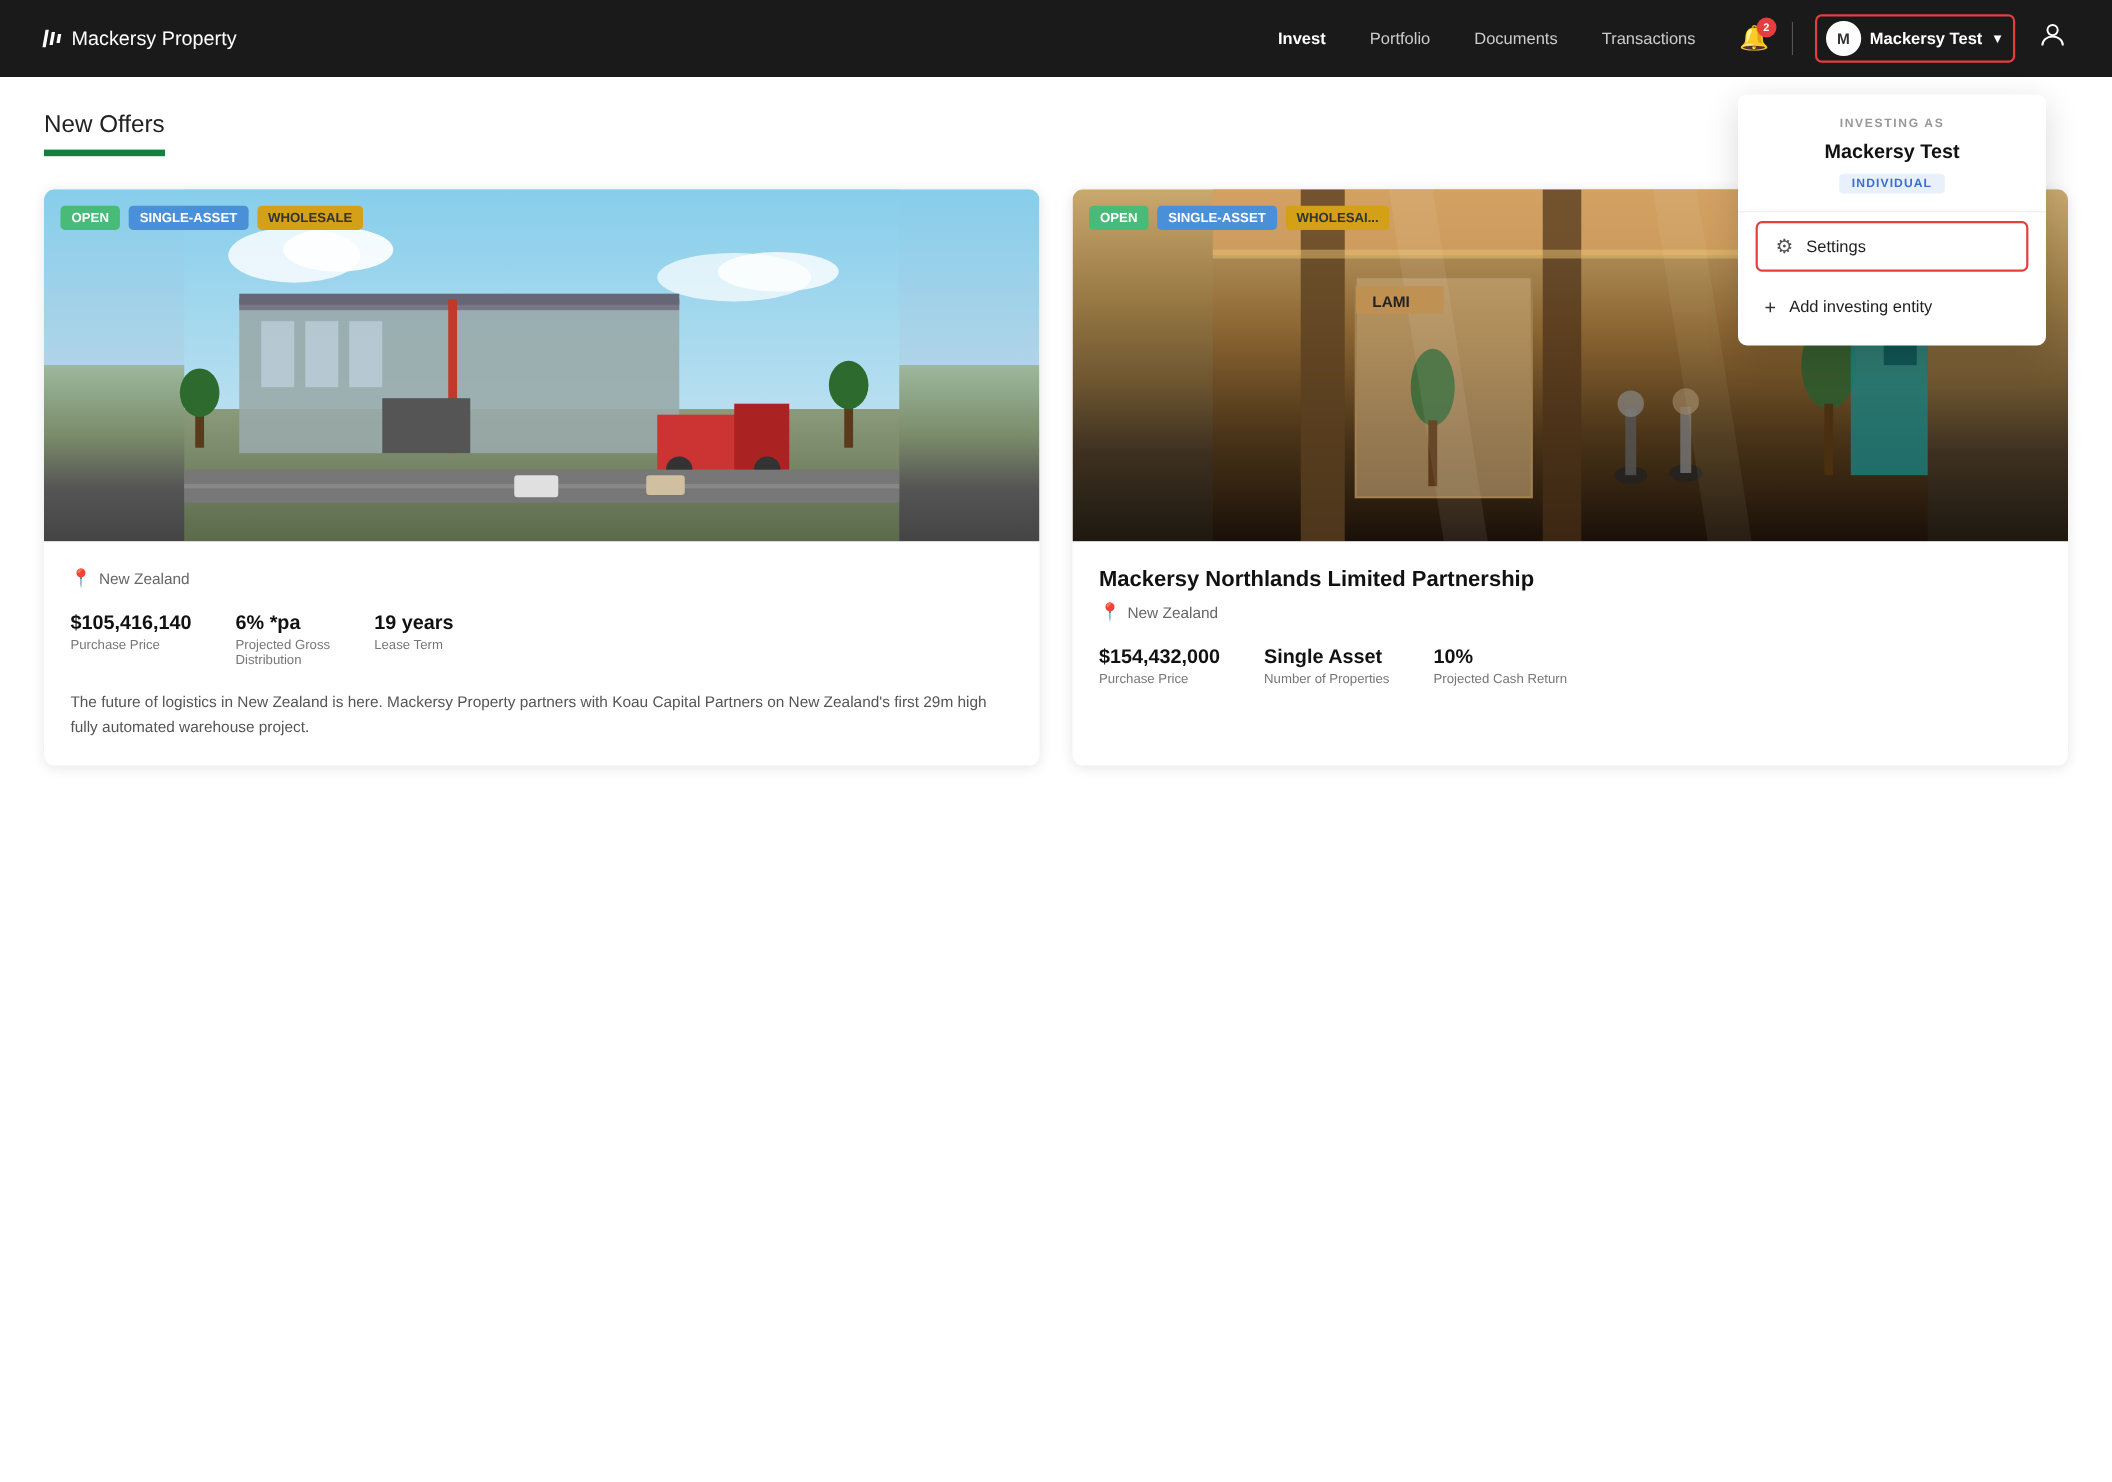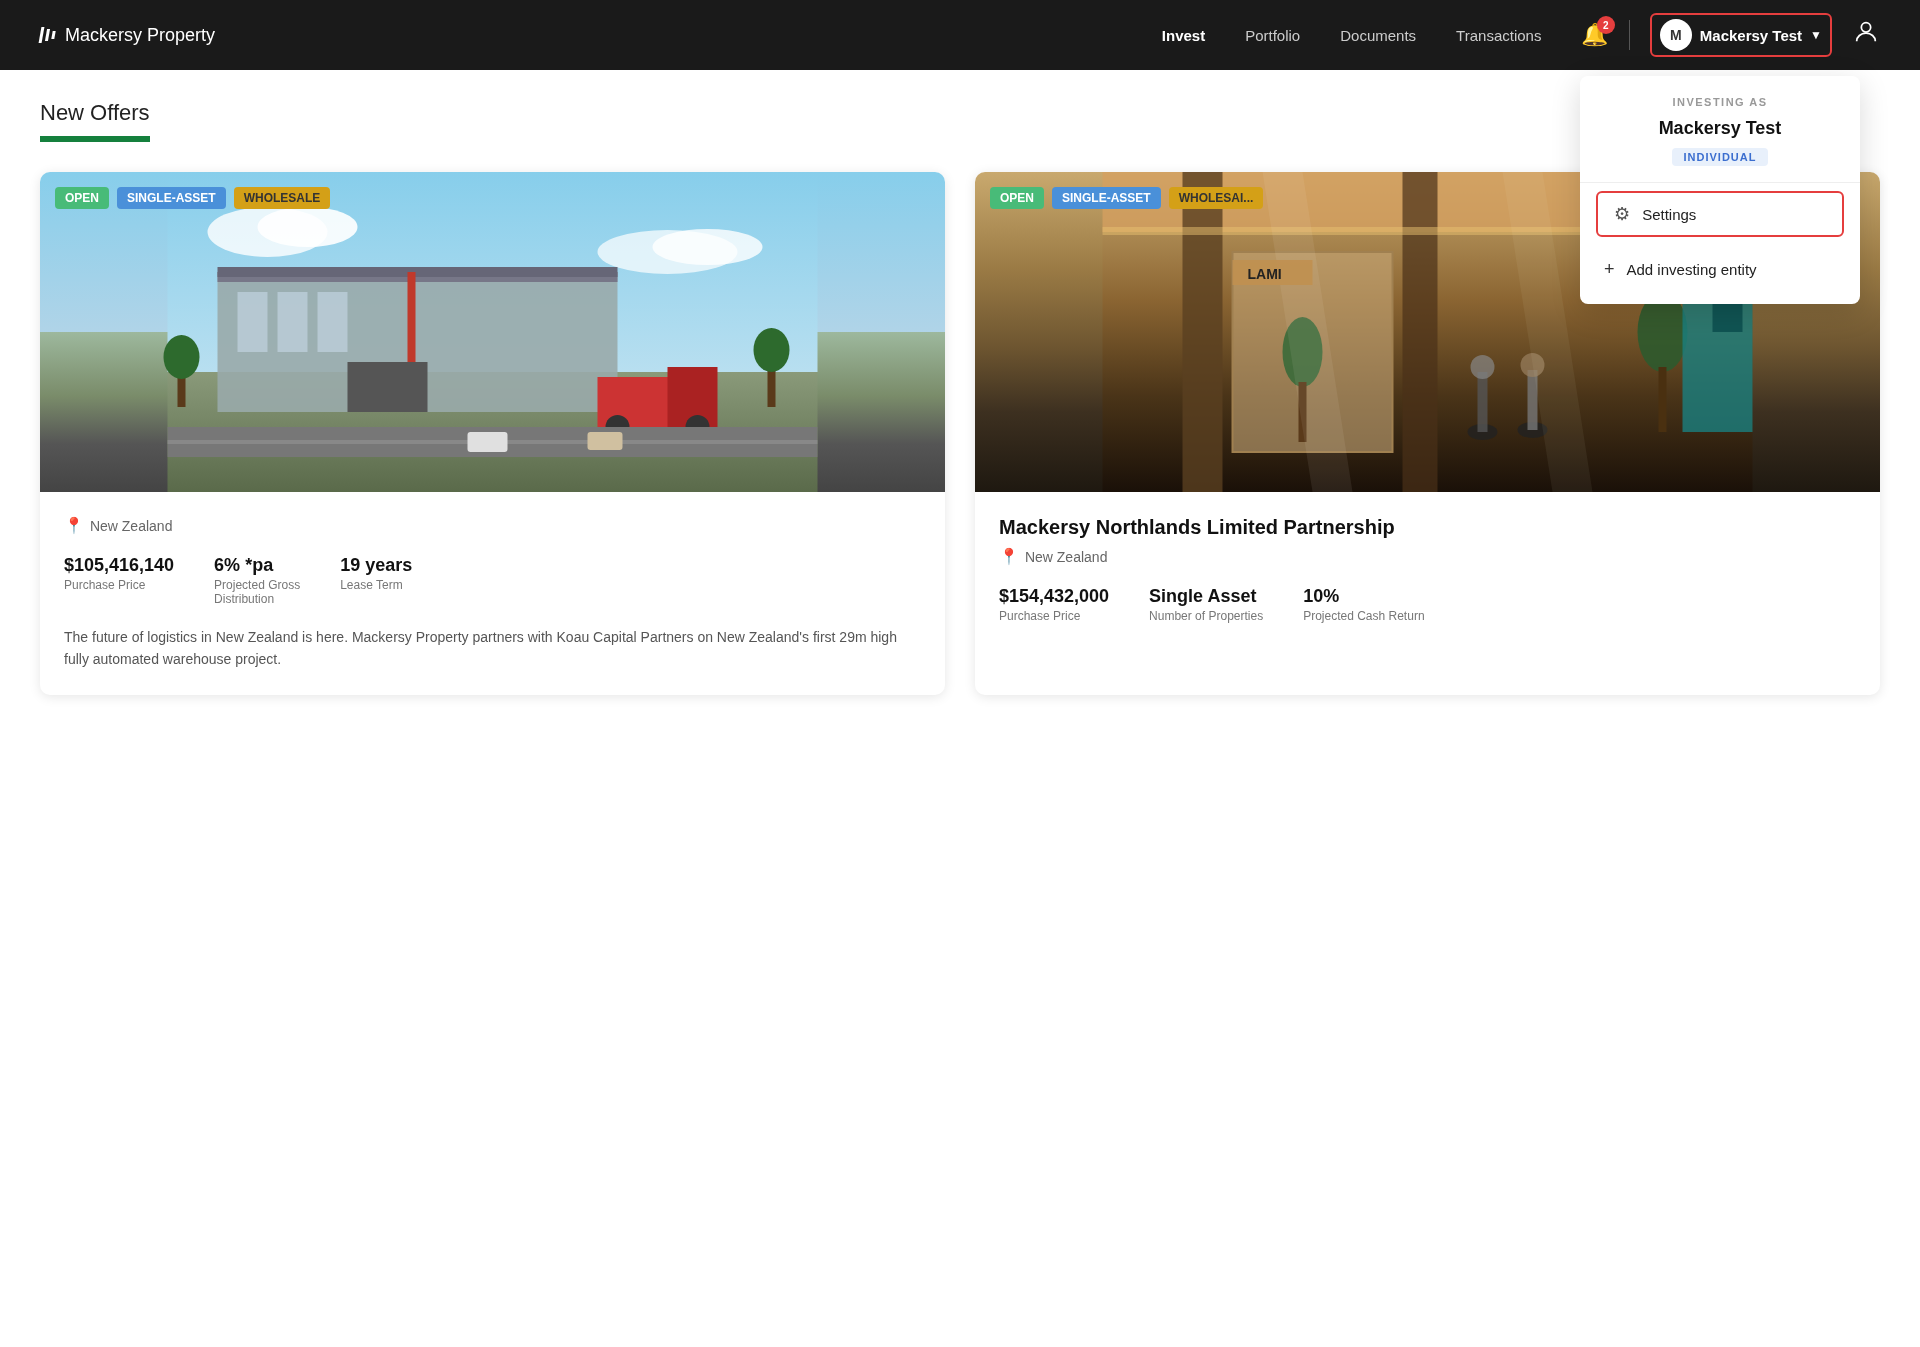--- a/index.html
+++ b/index.html
@@ -221,21 +221,21 @@
 
     .card-desc {
       font-size: 14px;
       color: #555;
       line-height: 1.6;
     }
 
     
     .dropdown-menu {
       position: absolute;
-      top: 76px;
+      top: 86px;
       right: 60px;
       background: white;
       border-radius: 8px;
       box-shadow: 0 8px 30px rgba(0,0,0,0.15);
       width: 280px;
       z-index: 200;
       padding: 20px 0 10px;
     }
 
     .dropdown-section-label {

